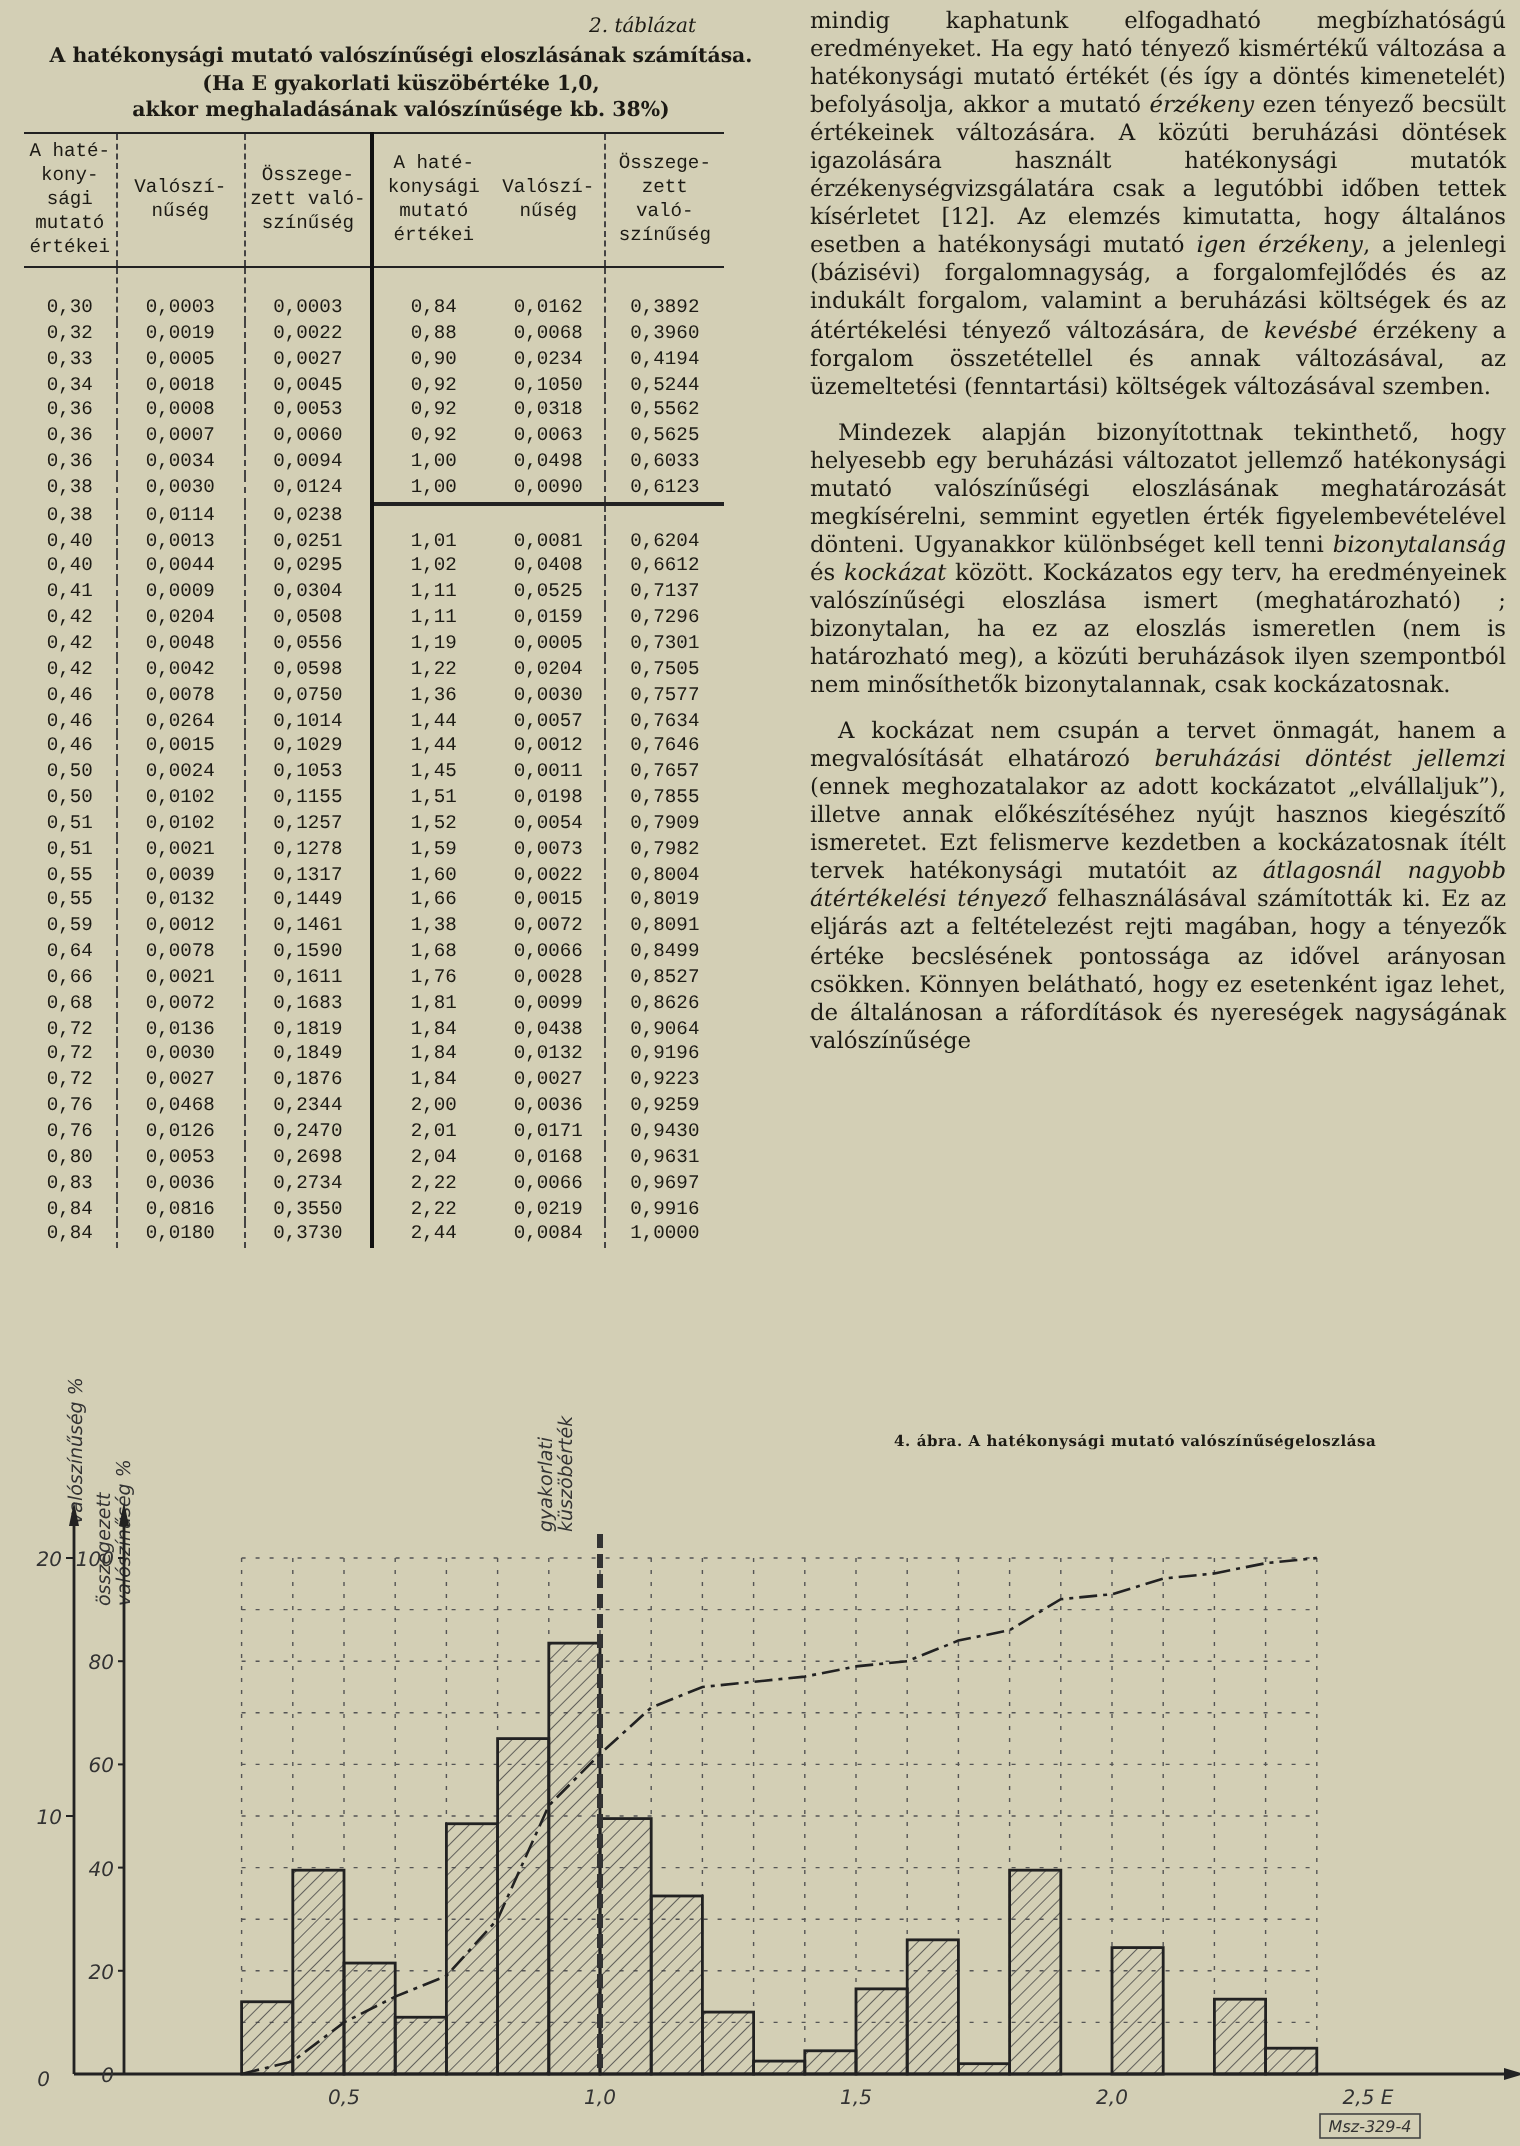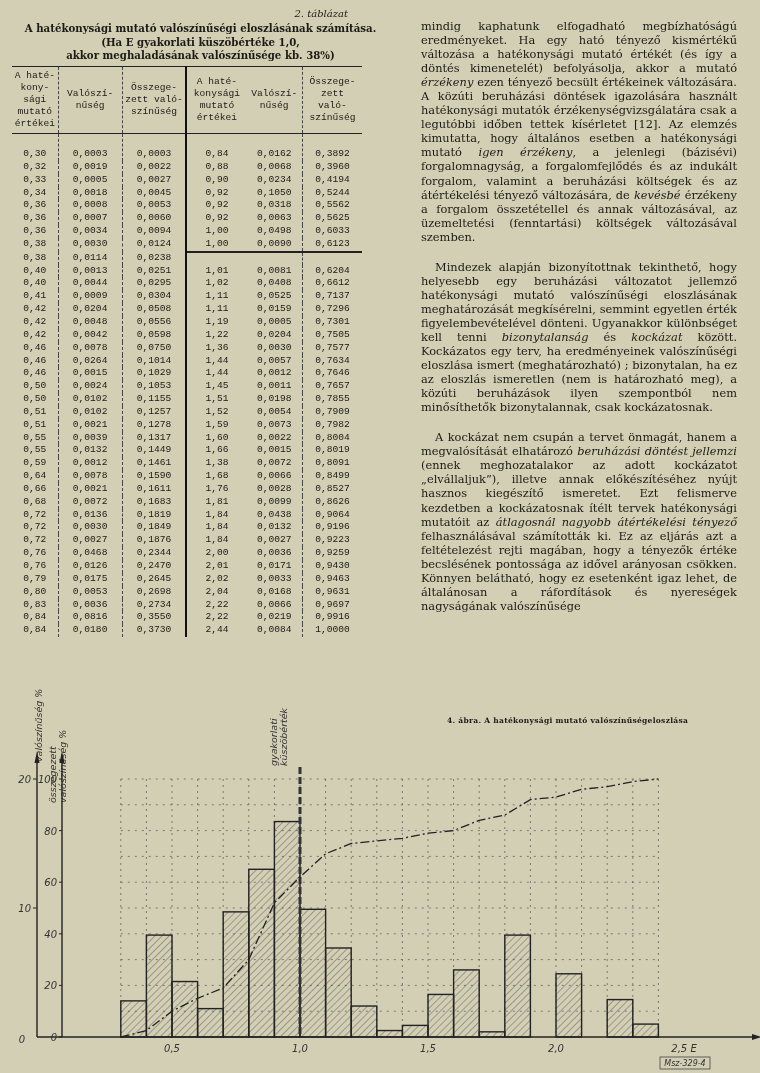--- a/index.html
+++ b/index.html
@@ -13,21 +13,21 @@
   table.dist { position: absolute; left: 12px; top: 66px; width: 350px; border-collapse: collapse; font-size: 9.6px; font-family: Liberation Mono, monospace; }
   table.dist th { font-weight: normal; font-size: 9.6px; line-height: 12px; vertical-align: middle; padding: 3px 1px; border-top: 1.5px solid #222; border-bottom: 1.5px solid #222; }
   table.dist td { text-align: center; line-height: 12.85px; padding: 0; }
   table.dist .c1 { border-right: 1px dashed #444; }
   table.dist .c2 { border-right: 1px dashed #444; }
   table.dist .c3 { border-right: 2.5px solid #111; }
   table.dist .c5 { border-right: 1px dashed #444; }
   table.dist tr.first td { padding-top: 14px; }
   table.dist tr.sep td.r { border-bottom: 2px solid #222; }
   .right { position: absolute; left: 405px; top: 3px; width: 348px; font-size: 11.4px; line-height: 14.05px; text-align: justify; }
-  .right p { margin: 16px; }
+  .right p { margin: 0; }
   .right p.ind { text-indent: 14px; margin-top: 9px; }
   .fig-caption { position: absolute; left: 447px; top: 716px; font-size: 7.5px; font-weight: bold; letter-spacing: 0.3px; }
   svg.chart { position: absolute; left: 0; top: 680px; }
   .rot { position: absolute; transform-origin: left bottom; transform: rotate(-90deg); font-style: italic; font-family: "DejaVu Sans", sans-serif; font-size: 9.5px; color: #333; white-space: nowrap; line-height: 10px; }
 </style>
 </head>
 <body>
 
 <div class="left">
   <div class="table-no">2. táblázat</div>
@@ -304,28 +304,20 @@
           <td class="c5 r">0,0036</td>
           <td class="c6 r">0,9259</td>
         </tr>
         <tr>
           <td class="c1">0,76</td>
           <td class="c2">0,0126</td>
           <td class="c3">0,2470</td>
           <td class="c4 r">2,01</td>
           <td class="c5 r">0,0171</td>
           <td class="c6 r">0,9430</td>
-        </tr>
-        <tr>
-          <td class="c1">0,79</td>
-          <td class="c2">0,0175</td>
-          <td class="c3">0,2645</td>
-          <td class="c4 r">2,02</td>
-          <td class="c5 r">0,0033</td>
-          <td class="c6 r">0,9463</td>
         </tr>
         <tr>
           <td class="c1">0,80</td>
           <td class="c2">0,0053</td>
           <td class="c3">0,2698</td>
           <td class="c4 r">2,04</td>
           <td class="c5 r">0,0168</td>
           <td class="c6 r">0,9631</td>
         </tr>
         <tr>

